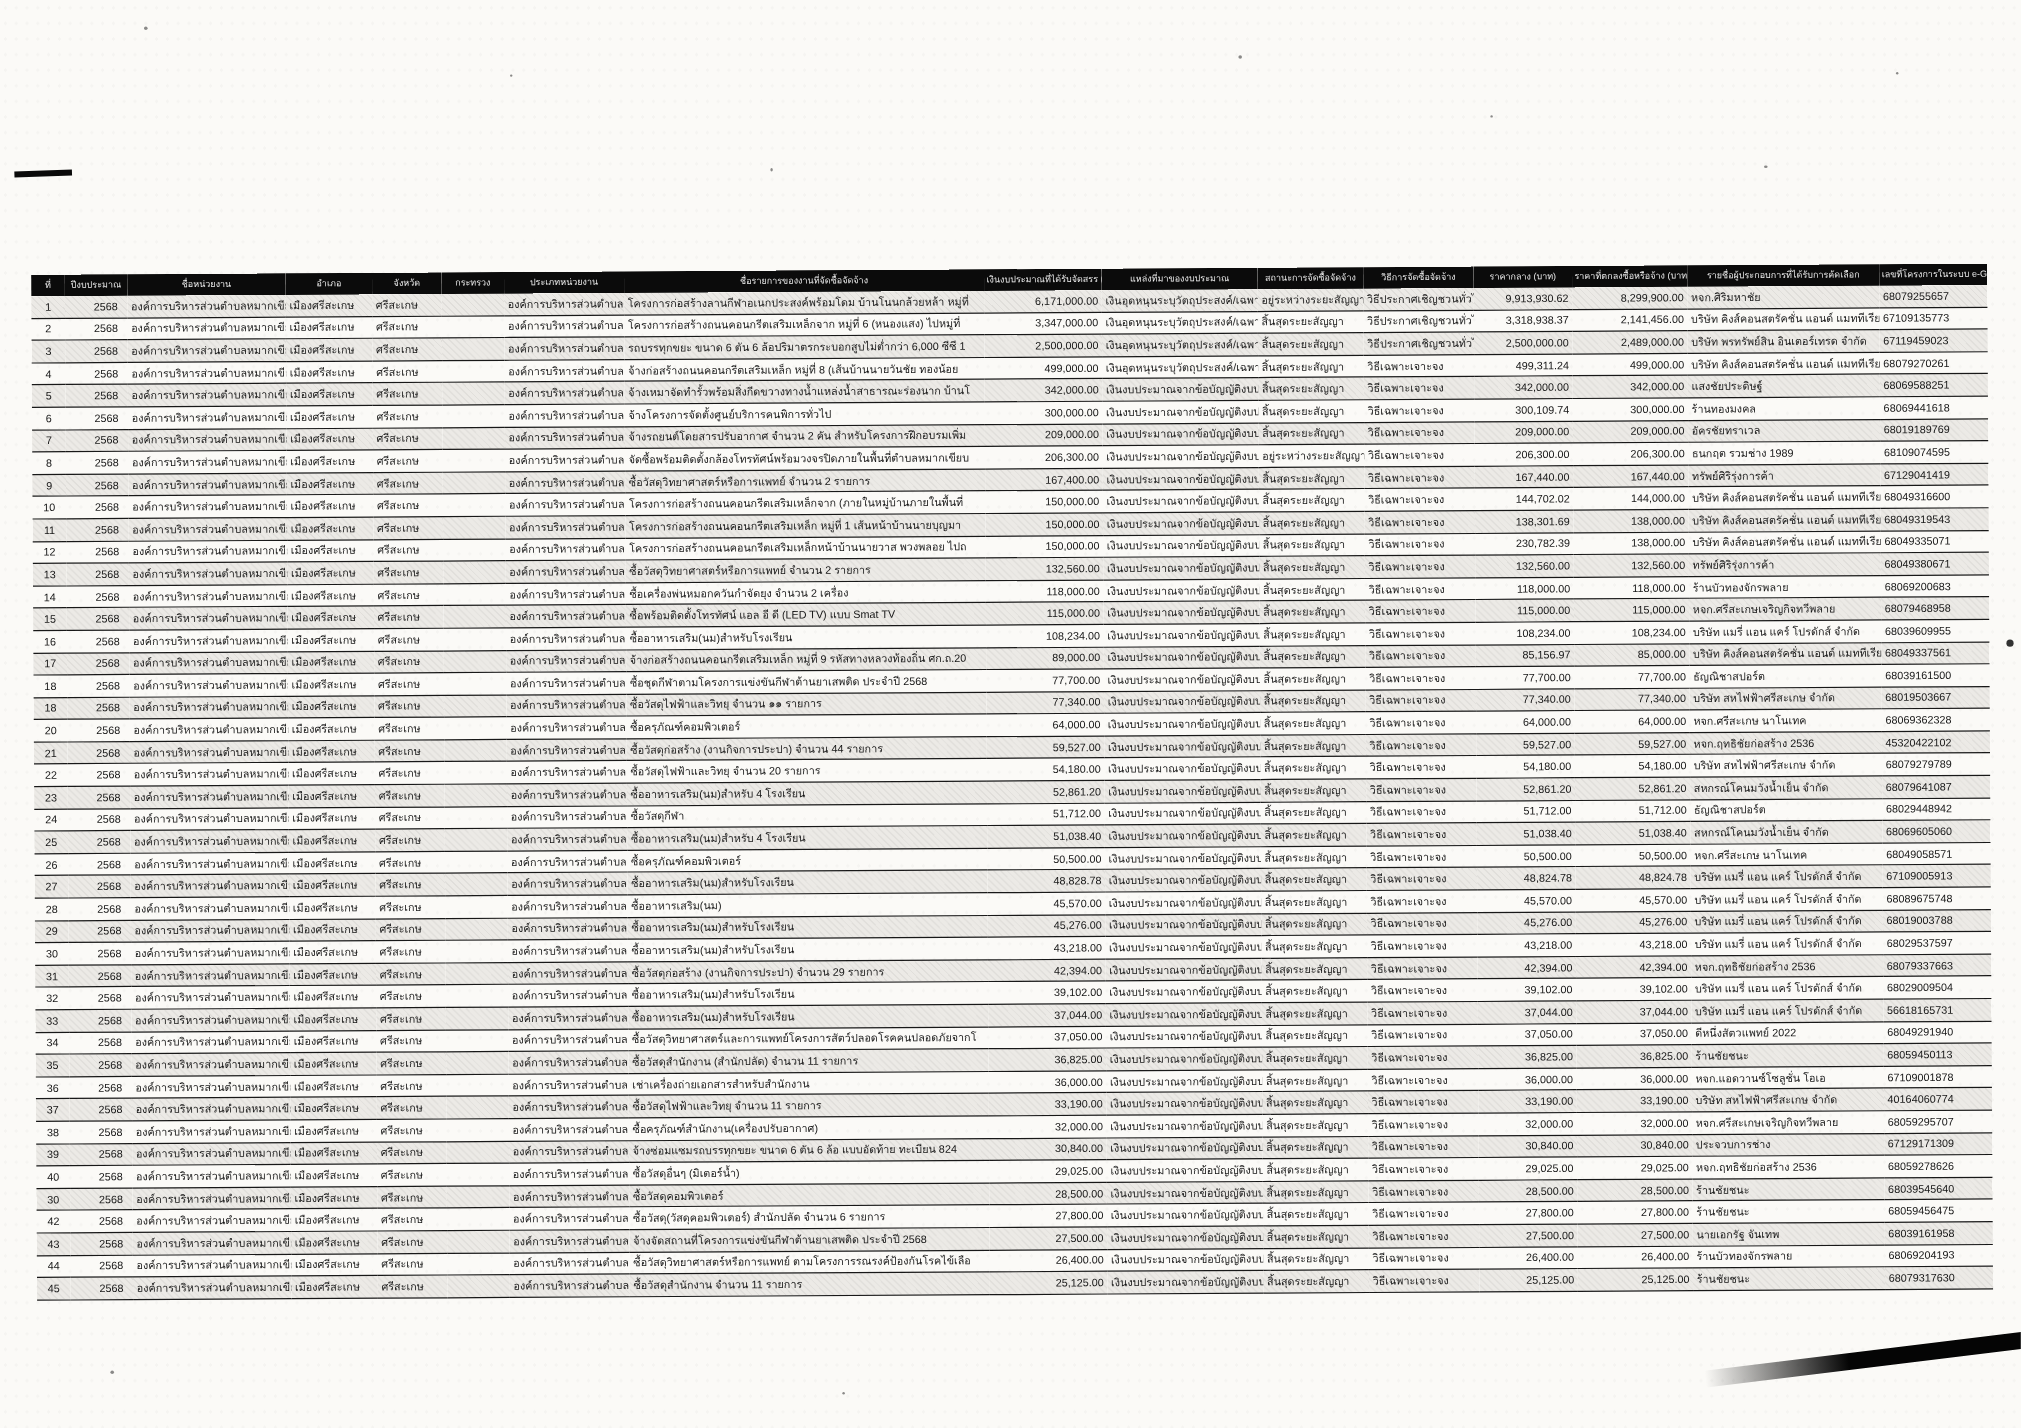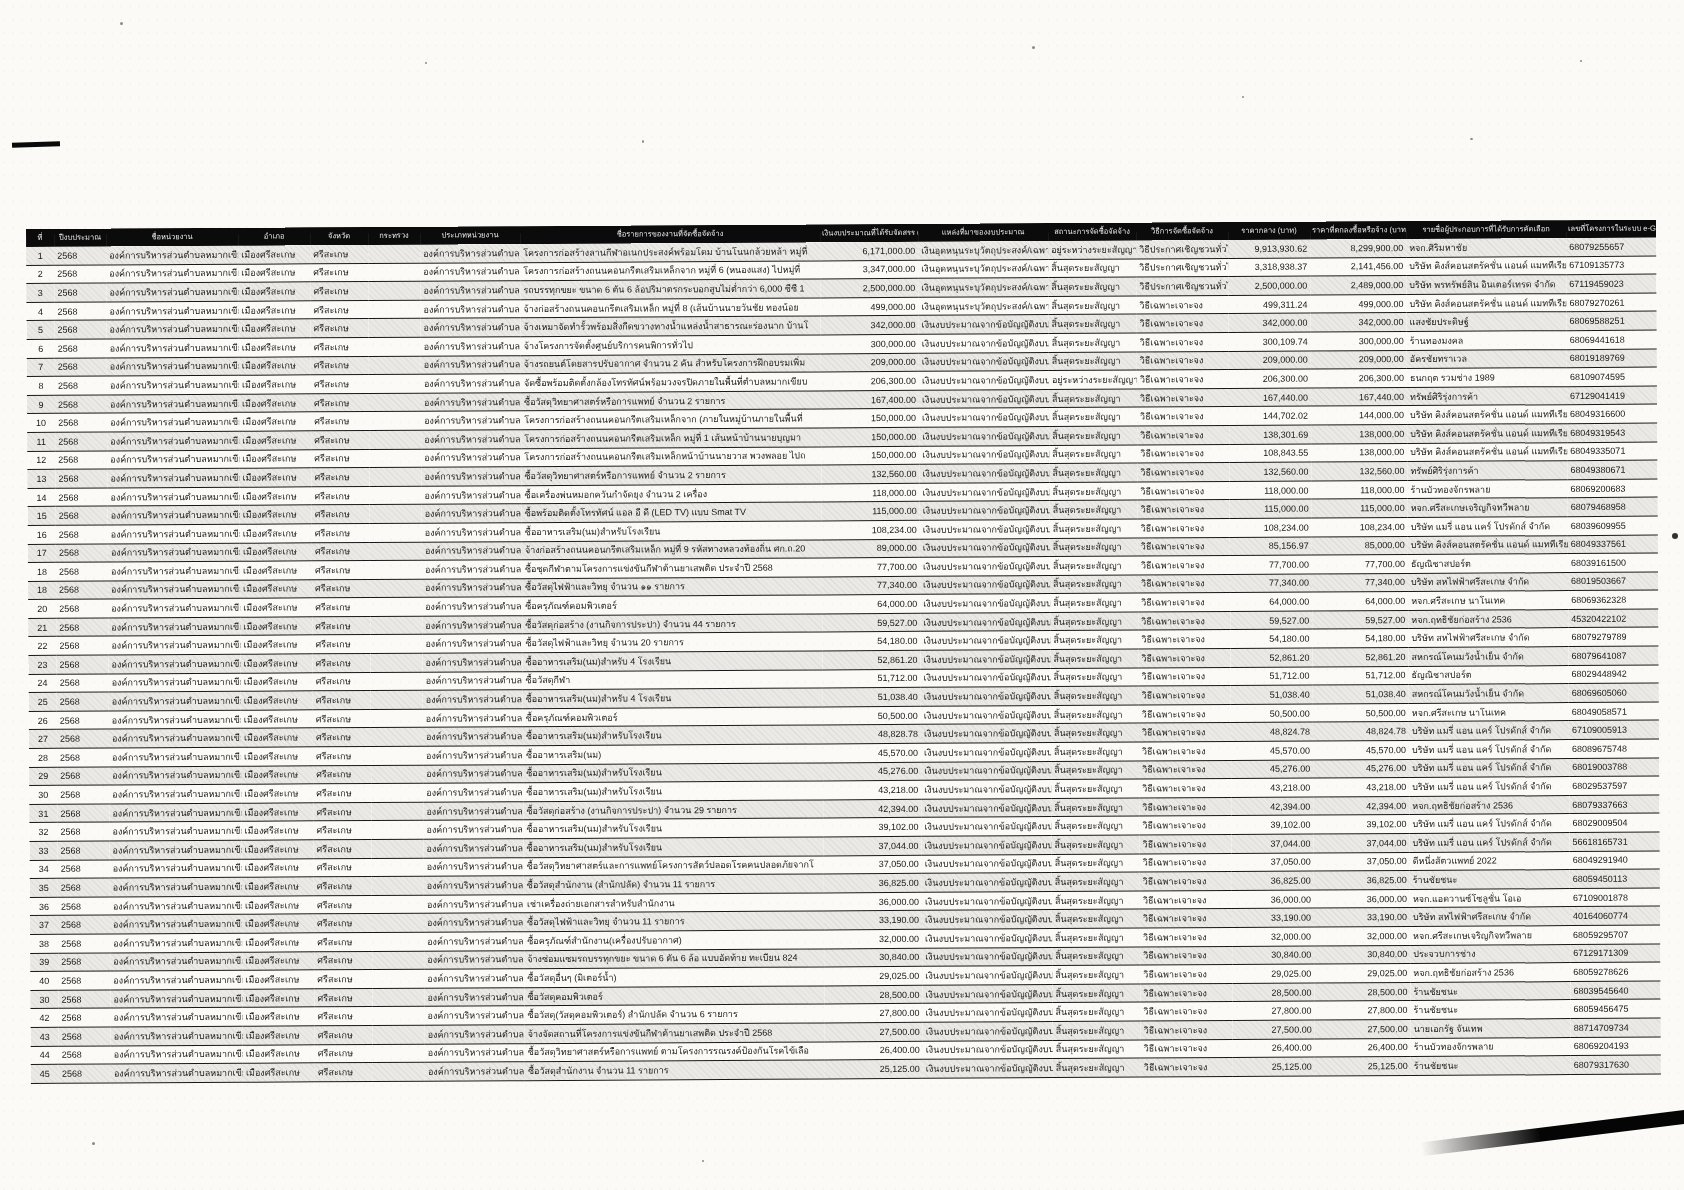--- a/index.html
+++ b/index.html
@@ -26,21 +26,21 @@
     border-bottom:1.5px solid #181818;
     font-size:9px;line-height:10px;white-space:nowrap;overflow:hidden;
     color:#161616;
   }
   tbody tr:nth-child(odd) td{
     background-color:#eceae6;
     background-image:repeating-linear-gradient(45deg, rgba(0,0,0,0.05) 0 1px, transparent 1px 4px);
   }
   td.c-no{text-align:center;}
   td.num{text-align:right;}
-  td.yr{text-align:left;padding-right:8px;}
+  td.yr{text-align:right;padding-right:8px;}
   .artifact{position:absolute;pointer-events:none;}
   .dash{left:12px;top:142px;width:48px;height:5px;background:#0a0a0a;transform:rotate(-2deg);}
   .streak{
     left:1420px;top:1126px;width:268px;height:14px;
     background:linear-gradient(to right, rgba(0,0,0,0), #050505 45%);
     transform:rotate(-7deg);border-radius:2px;
   }
   .dot{position:absolute;background:rgba(0,0,0,0.45);border-radius:50%;pointer-events:none;}
 </style>
 </head>
@@ -293,21 +293,21 @@
           <td>องค์การบริหารส่วนตำบลหมากเขียบ</td>
           <td>เมืองศรีสะเกษ</td>
           <td>ศรีสะเกษ</td>
           <td></td>
           <td>องค์การบริหารส่วนตำบล</td>
           <td>โครงการก่อสร้างถนนคอนกรีตเสริมเหล็กหน้าบ้านนายวาส พวงพลอย ไปถ</td>
           <td class="num">150,000.00</td>
           <td>เงินงบประมาณจากข้อบัญญัติงบประมาณรา</td>
           <td>สิ้นสุดระยะสัญญา</td>
           <td>วิธีเฉพาะเจาะจง</td>
-          <td class="num">108,843.55</td>
+          <td class="num">230,782.39</td>
           <td class="num">138,000.00</td>
           <td>บริษัท คิงส์คอนสตรัคชั่น แอนด์ แมททีเรียล จำ</td>
           <td>68049335071</td>
         </tr>
         <tr>
           <td class="c-no">13</td>
           <td class="yr">2568</td>
           <td>องค์การบริหารส่วนตำบลหมากเขียบ</td>
           <td>เมืองศรีสะเกษ</td>
           <td>ศรีสะเกษ</td>
@@ -854,21 +854,21 @@
           <td></td>
           <td>องค์การบริหารส่วนตำบล</td>
           <td>จ้างจัดสถานที่โครงการแข่งขันกีฬาต้านยาเสพติด ประจำปี 2568</td>
           <td class="num">27,500.00</td>
           <td>เงินงบประมาณจากข้อบัญญัติงบประมาณรา</td>
           <td>สิ้นสุดระยะสัญญา</td>
           <td>วิธีเฉพาะเจาะจง</td>
           <td class="num">27,500.00</td>
           <td class="num">27,500.00</td>
           <td>นายเอกรัฐ จันเทพ</td>
-          <td>88714709734</td>
+          <td>68039161958</td>
         </tr>
         <tr>
           <td class="c-no">44</td>
           <td class="yr">2568</td>
           <td>องค์การบริหารส่วนตำบลหมากเขียบ</td>
           <td>เมืองศรีสะเกษ</td>
           <td>ศรีสะเกษ</td>
           <td></td>
           <td>องค์การบริหารส่วนตำบล</td>
           <td>ซื้อวัสดุวิทยาศาสตร์หรือการแพทย์ ตามโครงการรณรงค์ป้องกันโรคไข้เลือ</td>

